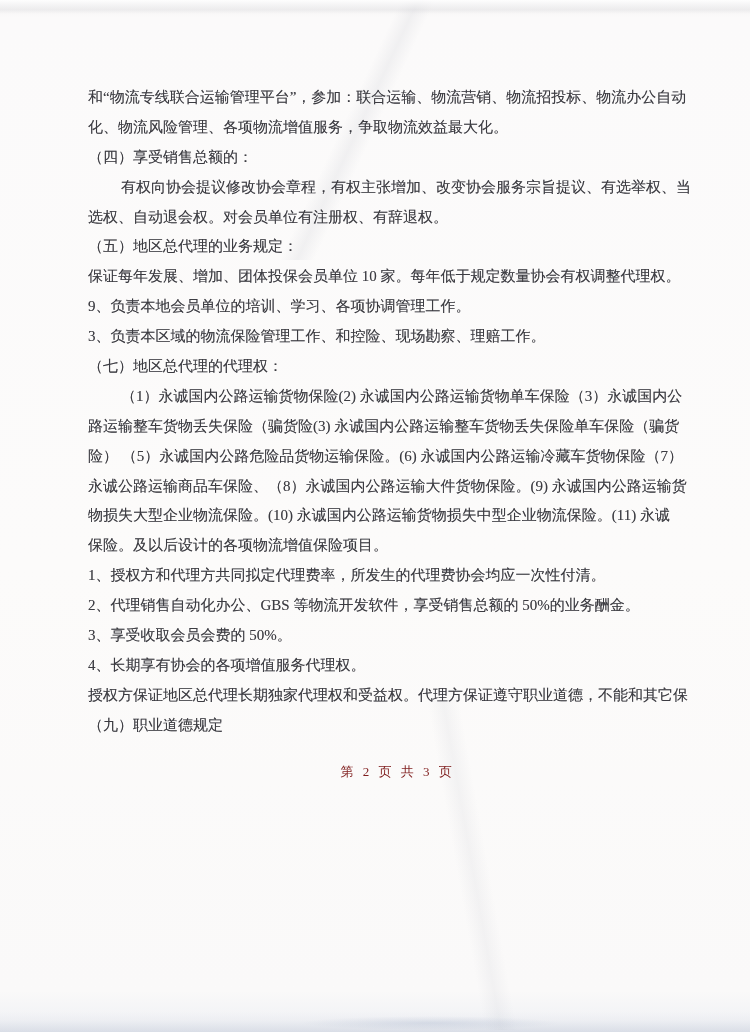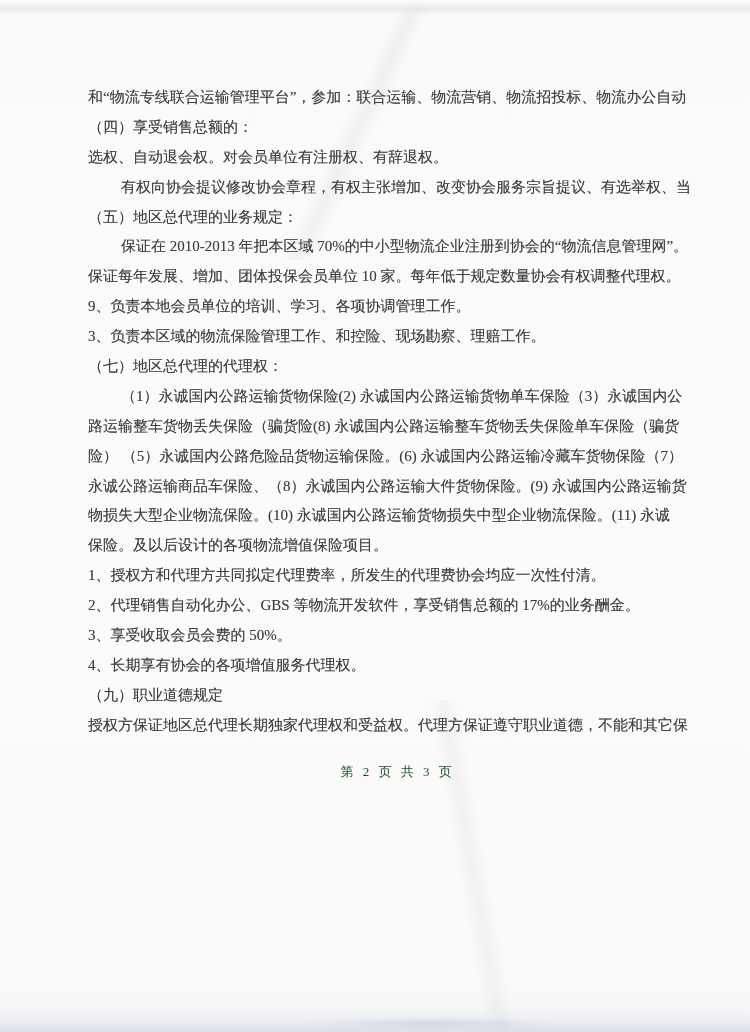--- a/index.html
+++ b/index.html
@@ -33,51 +33,51 @@
     position:absolute;left:0;top:0;width:750px;height:1032px;
     padding:83px 43px 0 88px;box-sizing:border-box;
   }
   .line{
     height:29.9px;line-height:29.9px;white-space:nowrap;
     font-size:15px;color:#3c3c42;
     text-shadow:0 0 0.6px rgba(60,60,66,0.45);
   }
   .line.indent{padding-left:33px;}
   .footer{
-    margin-top:22px;text-align:center;font-size:13px;color:#14532d;
+    margin-top:22px;text-align:center;font-size:13px;color:#7f1d1d;
     letter-spacing:3px;
   }
 </style>
 </head>
 <body>
 
 <div class="scan"></div>
 <div class="edge-top"></div>
 <div class="edge-bottom"></div>
 <div class="smudge"></div>
 
 <div class="content">
   <div>
       <div class="line">和“物流专线联合运输管理平台”，参加：联合运输、物流营销、物流招投标、物流办公自动</div>
+      <div class="line">化、物流风险管理、各项物流增值服务，争取物流效益最大化。</div>
       <div class="line">（四）享受销售总额的：</div>
+      <div class="line indent">有权向协会提议修改协会章程，有权主张增加、改变协会服务宗旨提议、有选举权、当</div>
       <div class="line">选权、自动退会权。对会员单位有注册权、有辞退权。</div>
-      <div class="line indent">有权向协会提议修改协会章程，有权主张增加、改变协会服务宗旨提议、有选举权、当</div>
       <div class="line">（五）地区总代理的业务规定：</div>
-      <div class="line indent">保证在 2010-2013 年把本区域 70%的中小型物流企业注册到协会的“物流信息管理网”。</div>
       <div class="line">保证每年发展、增加、团体投保会员单位 10 家。每年低于规定数量协会有权调整代理权。</div>
       <div class="line">9、负责本地会员单位的培训、学习、各项协调管理工作。</div>
       <div class="line">3、负责本区域的物流保险管理工作、和控险、现场勘察、理赔工作。</div>
       <div class="line">（七）地区总代理的代理权：</div>
       <div class="line indent">（1）永诚国内公路运输货物保险(2) 永诚国内公路运输货物单车保险（3）永诚国内公</div>
-      <div class="line">路运输整车货物丢失保险（骗货险(8) 永诚国内公路运输整车货物丢失保险单车保险（骗货</div>
+      <div class="line">路运输整车货物丢失保险（骗货险(3) 永诚国内公路运输整车货物丢失保险单车保险（骗货</div>
       <div class="line">险） （5）永诚国内公路危险品货物运输保险。(6) 永诚国内公路运输冷藏车货物保险（7）</div>
       <div class="line">永诚公路运输商品车保险、（8）永诚国内公路运输大件货物保险。(9) 永诚国内公路运输货</div>
       <div class="line">物损失大型企业物流保险。(10) 永诚国内公路运输货物损失中型企业物流保险。(11) 永诚</div>
       <div class="line">保险。及以后设计的各项物流增值保险项目。</div>
       <div class="line">1、授权方和代理方共同拟定代理费率，所发生的代理费协会均应一次性付清。</div>
-      <div class="line">2、代理销售自动化办公、GBS 等物流开发软件，享受销售总额的 17%的业务酬金。</div>
+      <div class="line">2、代理销售自动化办公、GBS 等物流开发软件，享受销售总额的 50%的业务酬金。</div>
       <div class="line">3、享受收取会员会费的 50%。</div>
       <div class="line">4、长期享有协会的各项增值服务代理权。</div>
+      <div class="line">授权方保证地区总代理长期独家代理权和受益权。代理方保证遵守职业道德，不能和其它保</div>
       <div class="line">（九）职业道德规定</div>
-      <div class="line">授权方保证地区总代理长期独家代理权和受益权。代理方保证遵守职业道德，不能和其它保</div>
     </div>
   <div class="footer">第 2 页 共 3 页</div>
 </div>
 
 </body></html>

